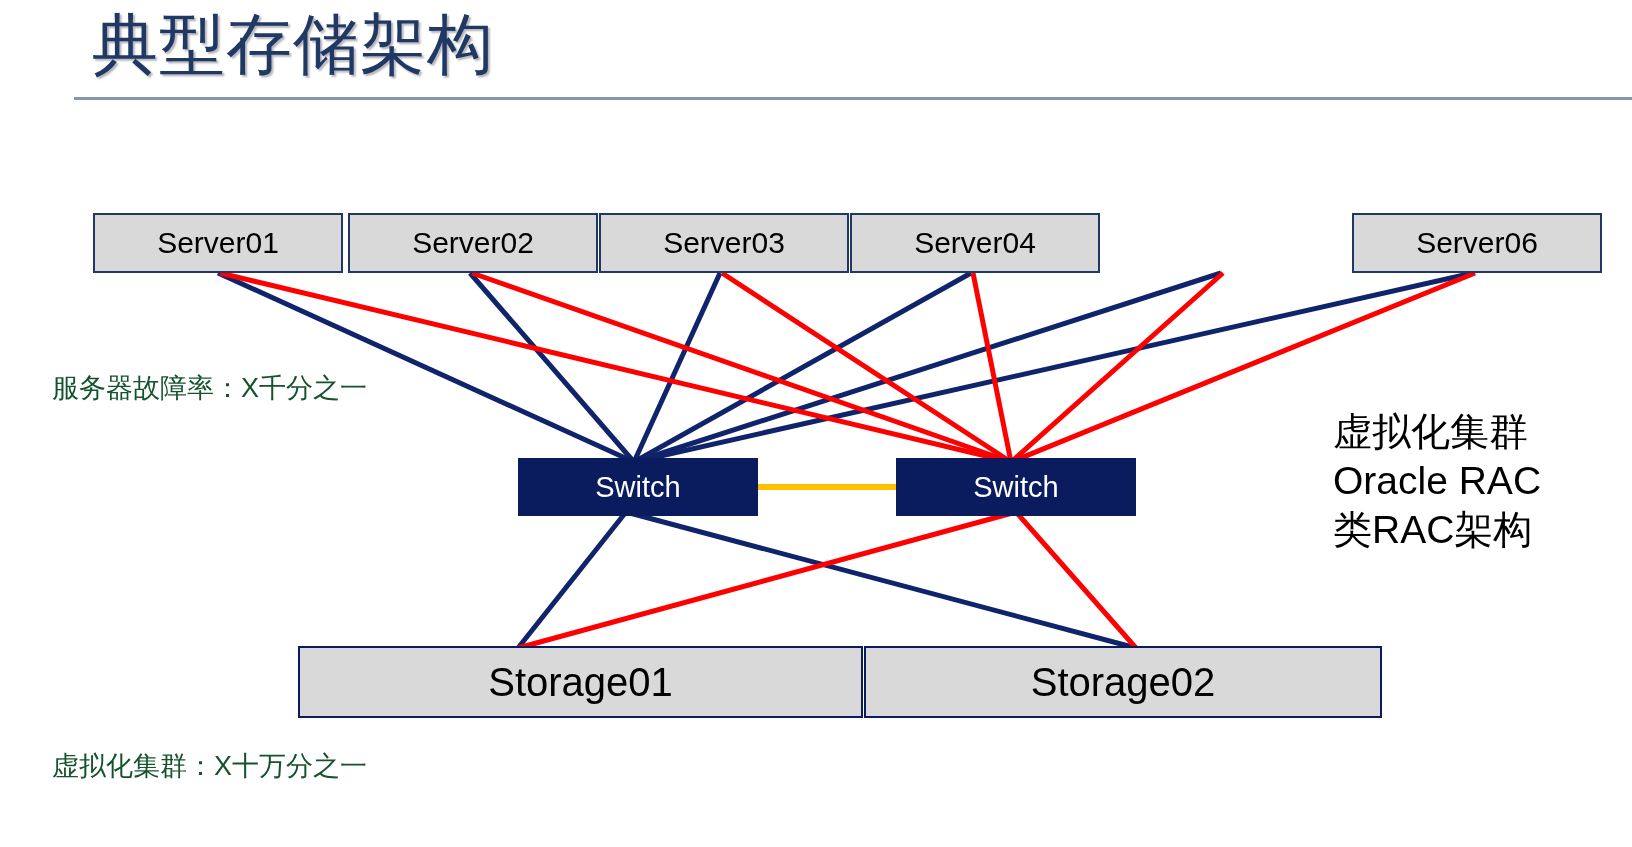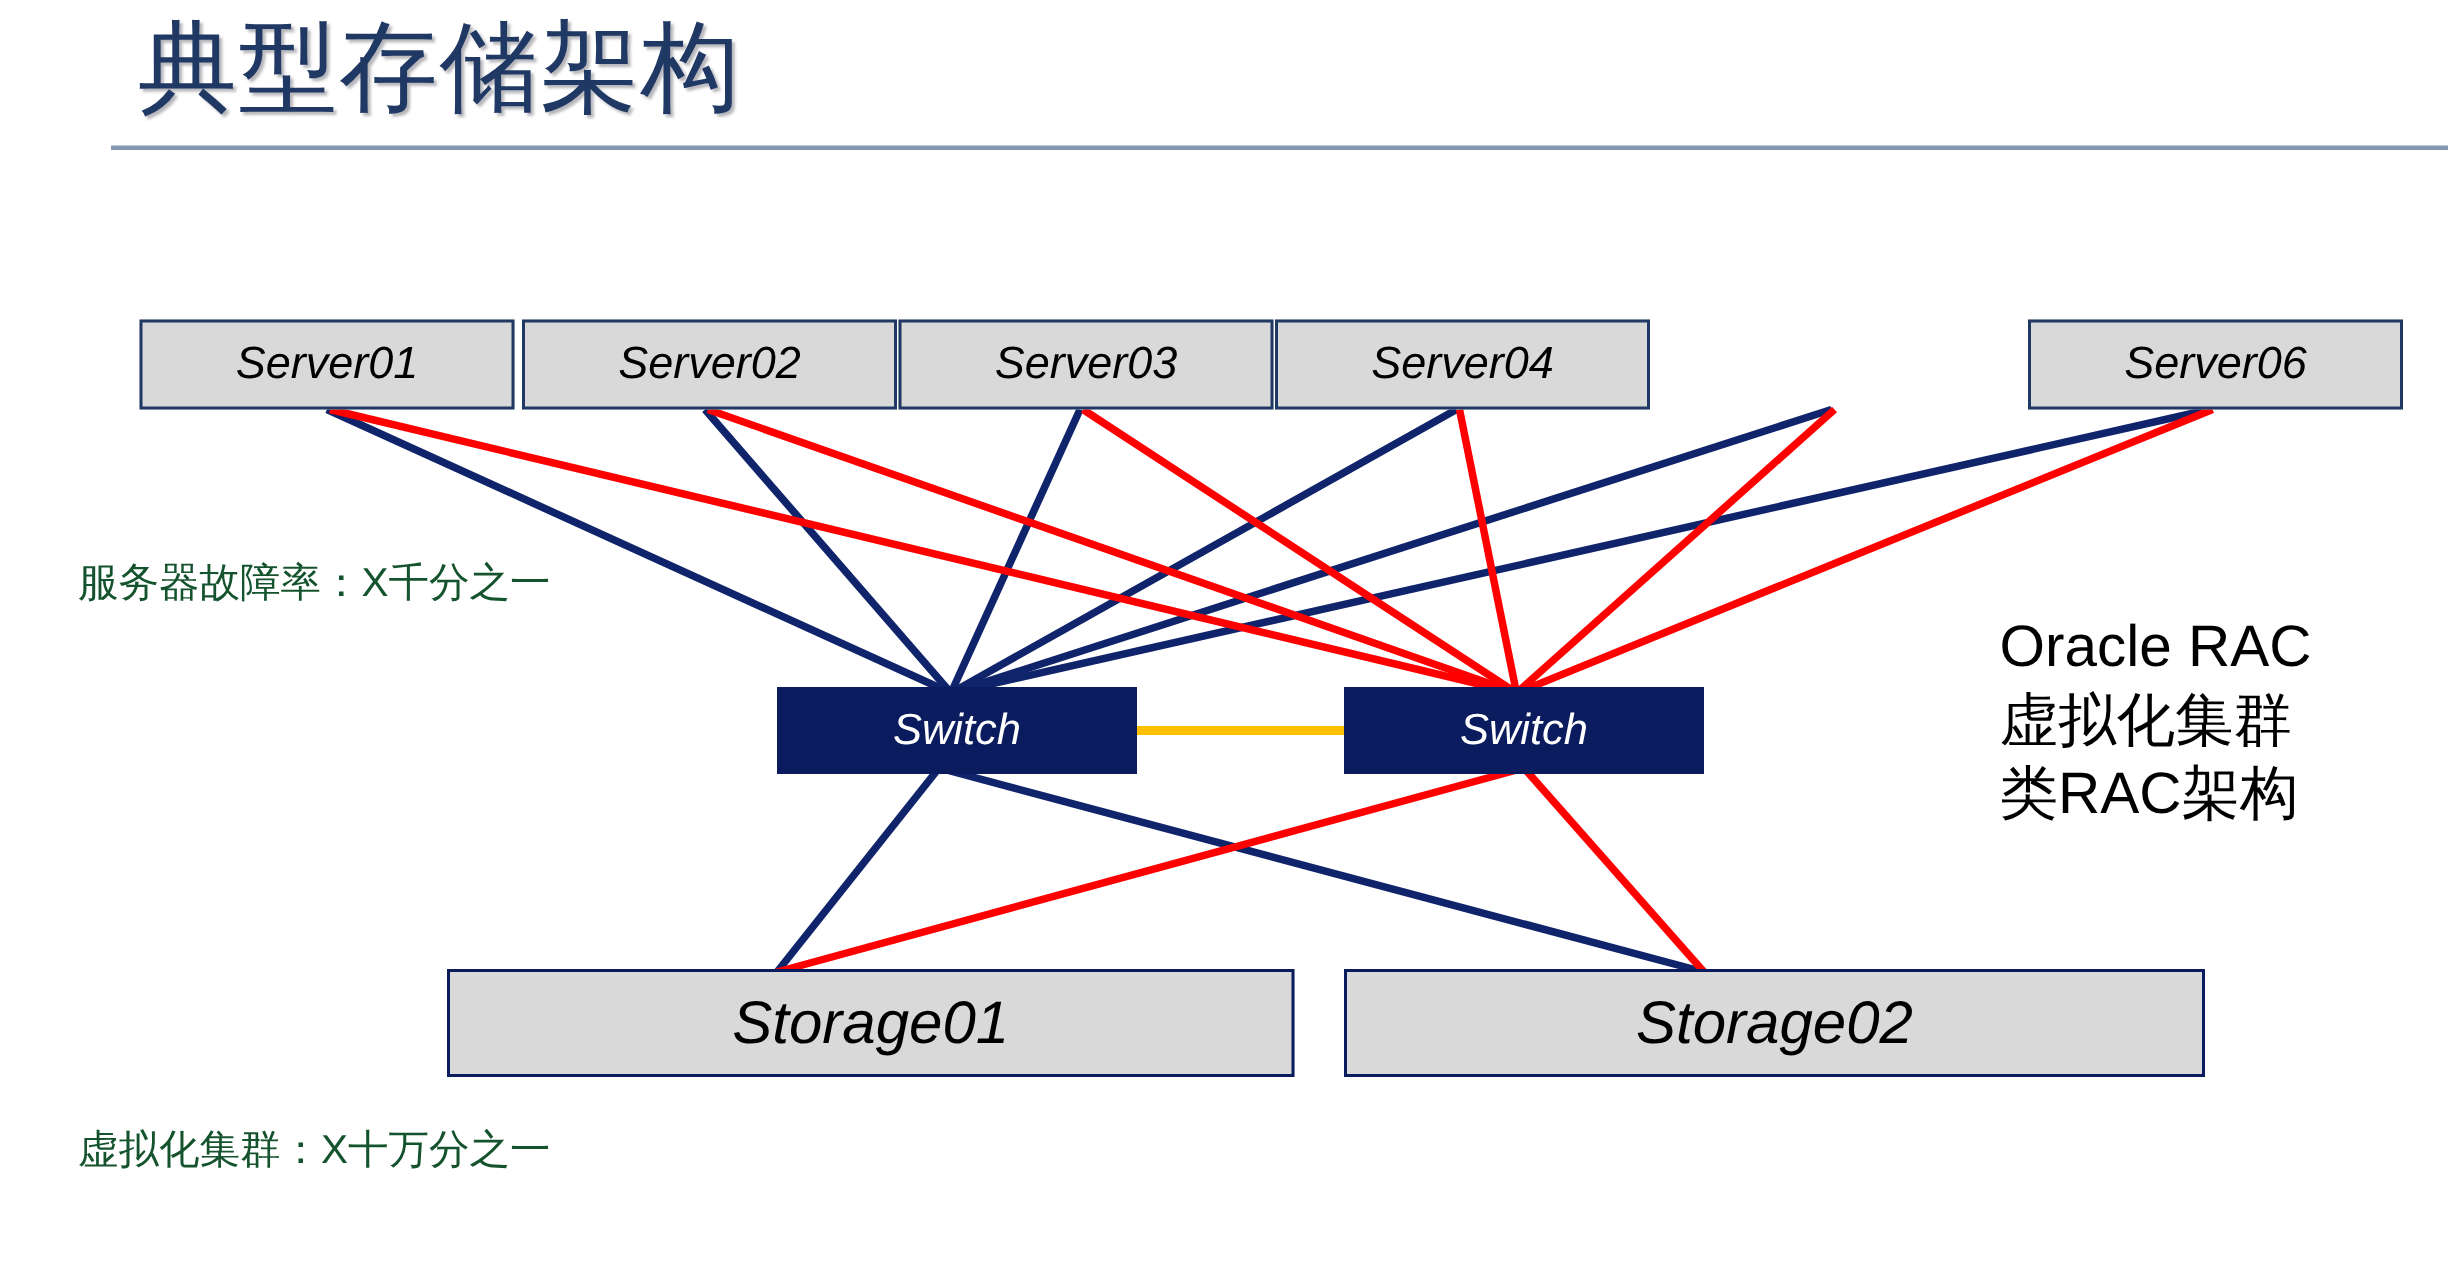--- a/index.html
+++ b/index.html
@@ -50,21 +50,20 @@
     height: 847px;
   }
 
   
   .node {
     position: absolute;
     box-sizing: border-box;
     display: flex;
     align-items: center;
     justify-content: center;
-    font-style: italic;
   }
   .server {
     background: #D9D9D9;
     border: 2px solid #1F3864;
     color: #000000;
     font-size: 30px;
     height: 60px;
     width: 250px;
   }
   .switch {
@@ -159,26 +158,26 @@
   <div class="node switch" style="left:470px; top:458px;">
       <span>Switch</span>
     </div>
   <div class="node switch" style="left:848px; top:458px;">
       <span>Switch</span>
     </div>
 
   <div class="node storage" style="left:250px; top:646px; width:565px;">
       <span>Storage01</span>
     </div>
-  <div class="node storage" style="left:848px; top:646px; width:574px;">
+  <div class="node storage" style="left:816px; top:646px; width:518px;">
       <span>Storage02</span>
     </div>
 
   <div class="note" id="note-server">服务器故障率：X千分之一</div>
   <div class="note" id="note-storage">虚拟化集群：X十万分之一</div>
 
   <div id="cluster-note">
+    <div>虚拟化集群</div>
     <div>Oracle RAC</div>
-    <div>虚拟化集群</div>
     <div>类RAC架构</div>
   </div>
 
 </div>
 
 </body></html>

